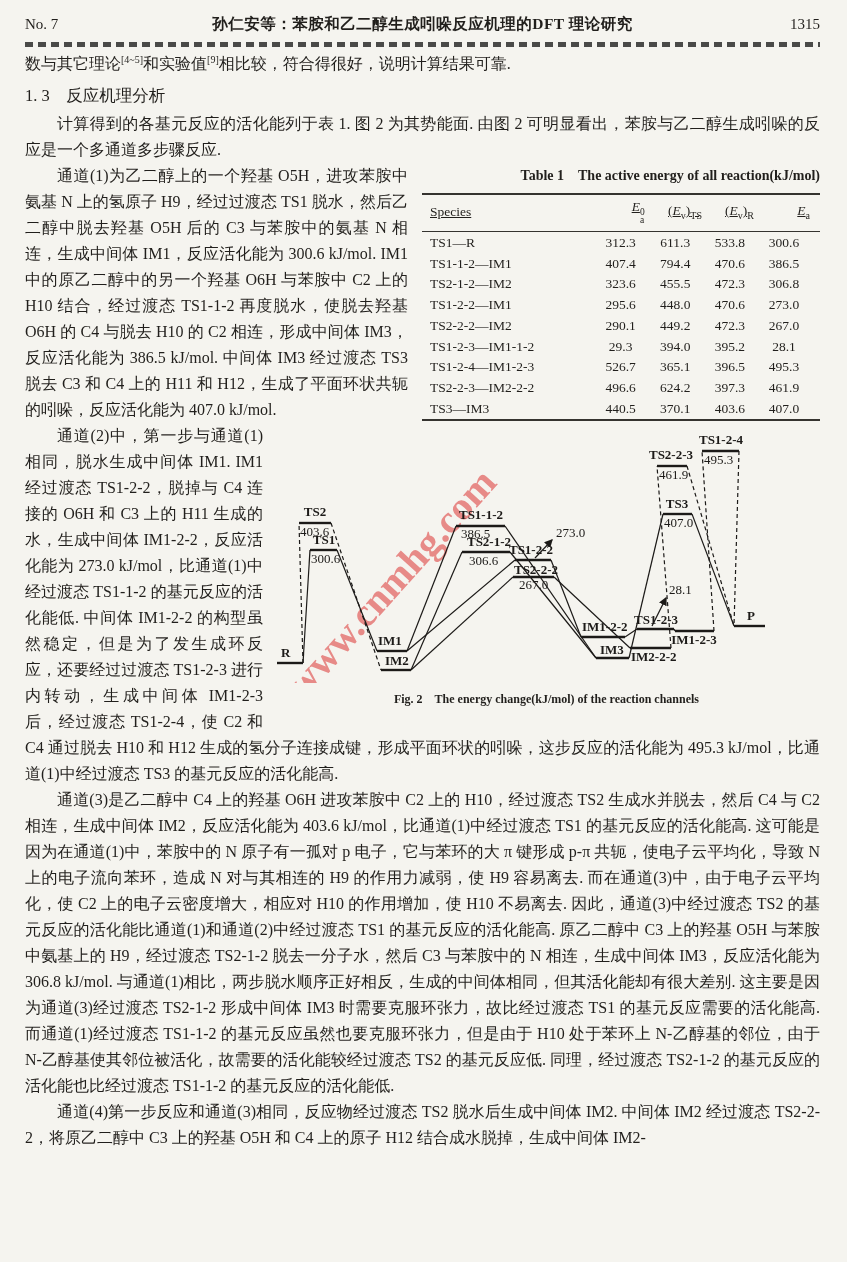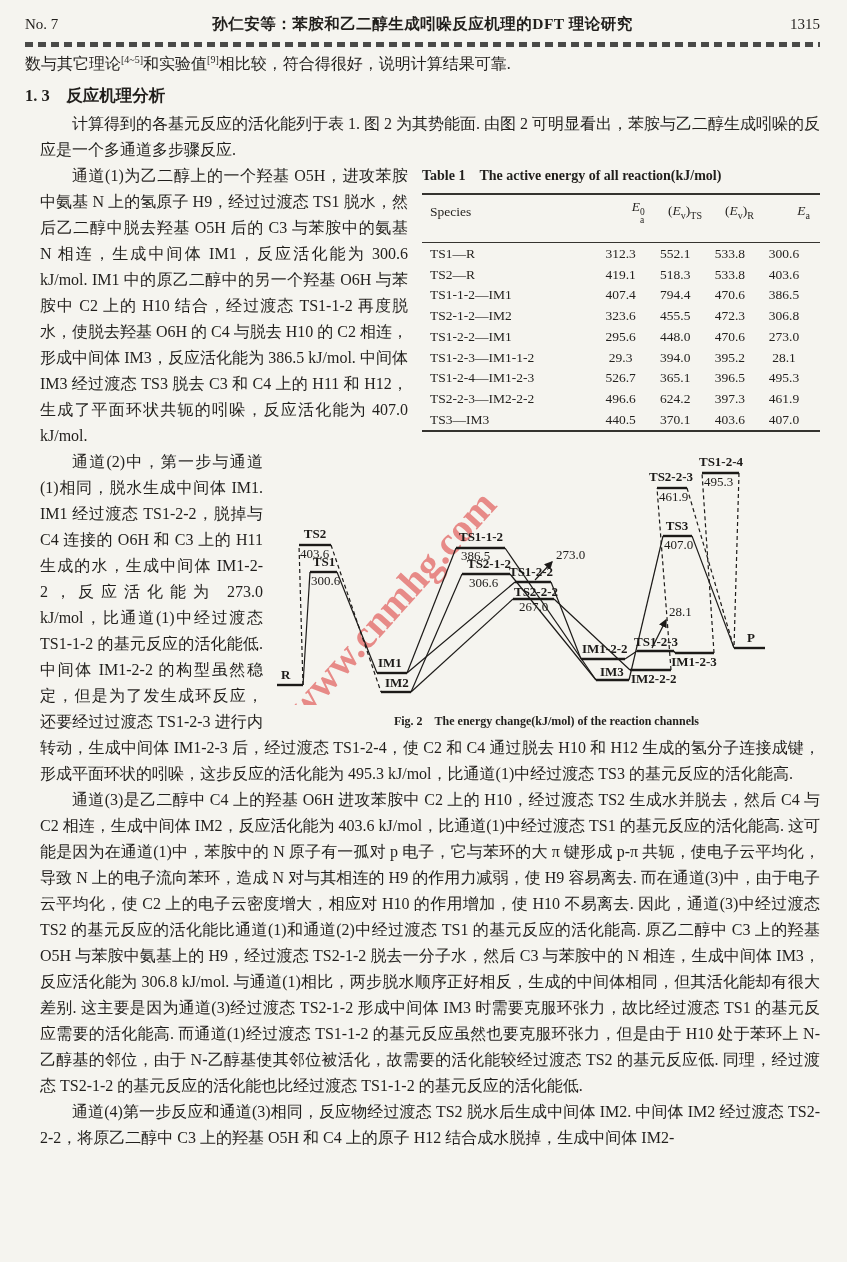--- a/index.html
+++ b/index.html
@@ -16,39 +16,39 @@
   .hdr .pg{width:90px;text-align:right;}
   .hdr-rule{
     margin-top:7px;height:5px;
     background:repeating-linear-gradient(90deg,#4a4a48 0 8px,transparent 8px 13px);
   }
   
   p.bodytext{
     margin:0;font-size:16px;line-height:26px;text-align:justify;
     text-justify:inter-ideograph;
   }
-  p.indent{text-indent:2em;margin-left:15px;}
+  p.indent{text-indent:2em;}
   sup.ref{font-size:10px;}
-  h3.sec{margin:8px 0 4px 0;font-size:16.5px;font-weight:bold;}
+  h3.sec{margin:8px 0 4px 0;font-size:16.5px;font-weight:normal;}
   .sp-top{margin-top:10px;}
   
   .table-block{
     float:right;width:398px;margin:2px 0 6px 14px;
   }
   .table-caption{
-    text-align:left;font-weight:bold;font-size:14px;margin:2px 0 8px 0;
+    text-align:right;font-weight:bold;font-size:14px;margin:2px 0 8px 0;
     font-family:"Liberation Serif","DejaVu Serif",serif;
   }
   table.t1{
     width:100%;border-collapse:collapse;font-size:13.5px;
     border-top:2px solid #35332f;border-bottom:2px solid #35332f;
   }
   table.t1 thead th{
     font-weight:normal;border-bottom:1.6px solid #35332f;
-    padding:4px 2px 18px 2px;text-align:right;
+    padding:4px 2px 7px 2px;text-align:right;text-decoration:underline;
   }
   table.t1 thead th:first-child{text-align:left;padding-left:8px;}
   table.t1 td{padding:2.4px 2px;text-align:center;white-space:nowrap;}
   table.t1 td:first-child{text-align:left;padding-left:8px;}
   table.t1 td:last-child, table.t1 th:last-child{padding-right:10px;}
   .stack{display:inline-flex;flex-direction:column;vertical-align:-4px;font-size:9.5px;line-height:8px;text-align:left;}
   sub.sm,il sub{font-size:10px;}
   .it{font-style:italic;}
   
   .fig-block{float:right;width:547px;margin:0 0 2px 10px;position:relative;}
@@ -87,30 +87,23 @@
               </span></th>
             <th><span>(</span><span class="it">E</span><sub class="sm">v</sub><span>)</span><sub class="sm">TS</sub></th>
             <th><span>(</span><span class="it">E</span><sub class="sm">v</sub><span>)</span><sub class="sm">R</sub></th>
             <th><span class="it">E</span><sub class="sm">a</sub></th>
           </tr>
         </thead>
       <tbody id="t1-body">
           <tr>
             <td>TS1—R</td>
             <td>312.3</td>
-            <td>552.1</td>
+            <td>611.3</td>
             <td>533.8</td>
             <td>300.6</td>
-          </tr>
-          <tr>
-            <td>TS2—R</td>
-            <td>419.1</td>
-            <td>518.3</td>
-            <td>533.8</td>
-            <td>403.6</td>
           </tr>
           <tr>
             <td>TS1-1-2—IM1</td>
             <td>407.4</td>
             <td>794.4</td>
             <td>470.6</td>
             <td>386.5</td>
           </tr>
           <tr>
             <td>TS2-1-2—IM2</td>
@@ -118,20 +111,27 @@
             <td>455.5</td>
             <td>472.3</td>
             <td>306.8</td>
           </tr>
           <tr>
             <td>TS1-2-2—IM1</td>
             <td>295.6</td>
             <td>448.0</td>
             <td>470.6</td>
             <td>273.0</td>
+          </tr>
+          <tr>
+            <td>TS2-2-2—IM2</td>
+            <td>290.1</td>
+            <td>449.2</td>
+            <td>472.3</td>
+            <td>267.0</td>
           </tr>
           <tr>
             <td>TS1-2-3—IM1-1-2</td>
             <td>29.3</td>
             <td>394.0</td>
             <td>395.2</td>
             <td>28.1</td>
           </tr>
           <tr>
             <td>TS1-2-4—IM1-2-3</td>

